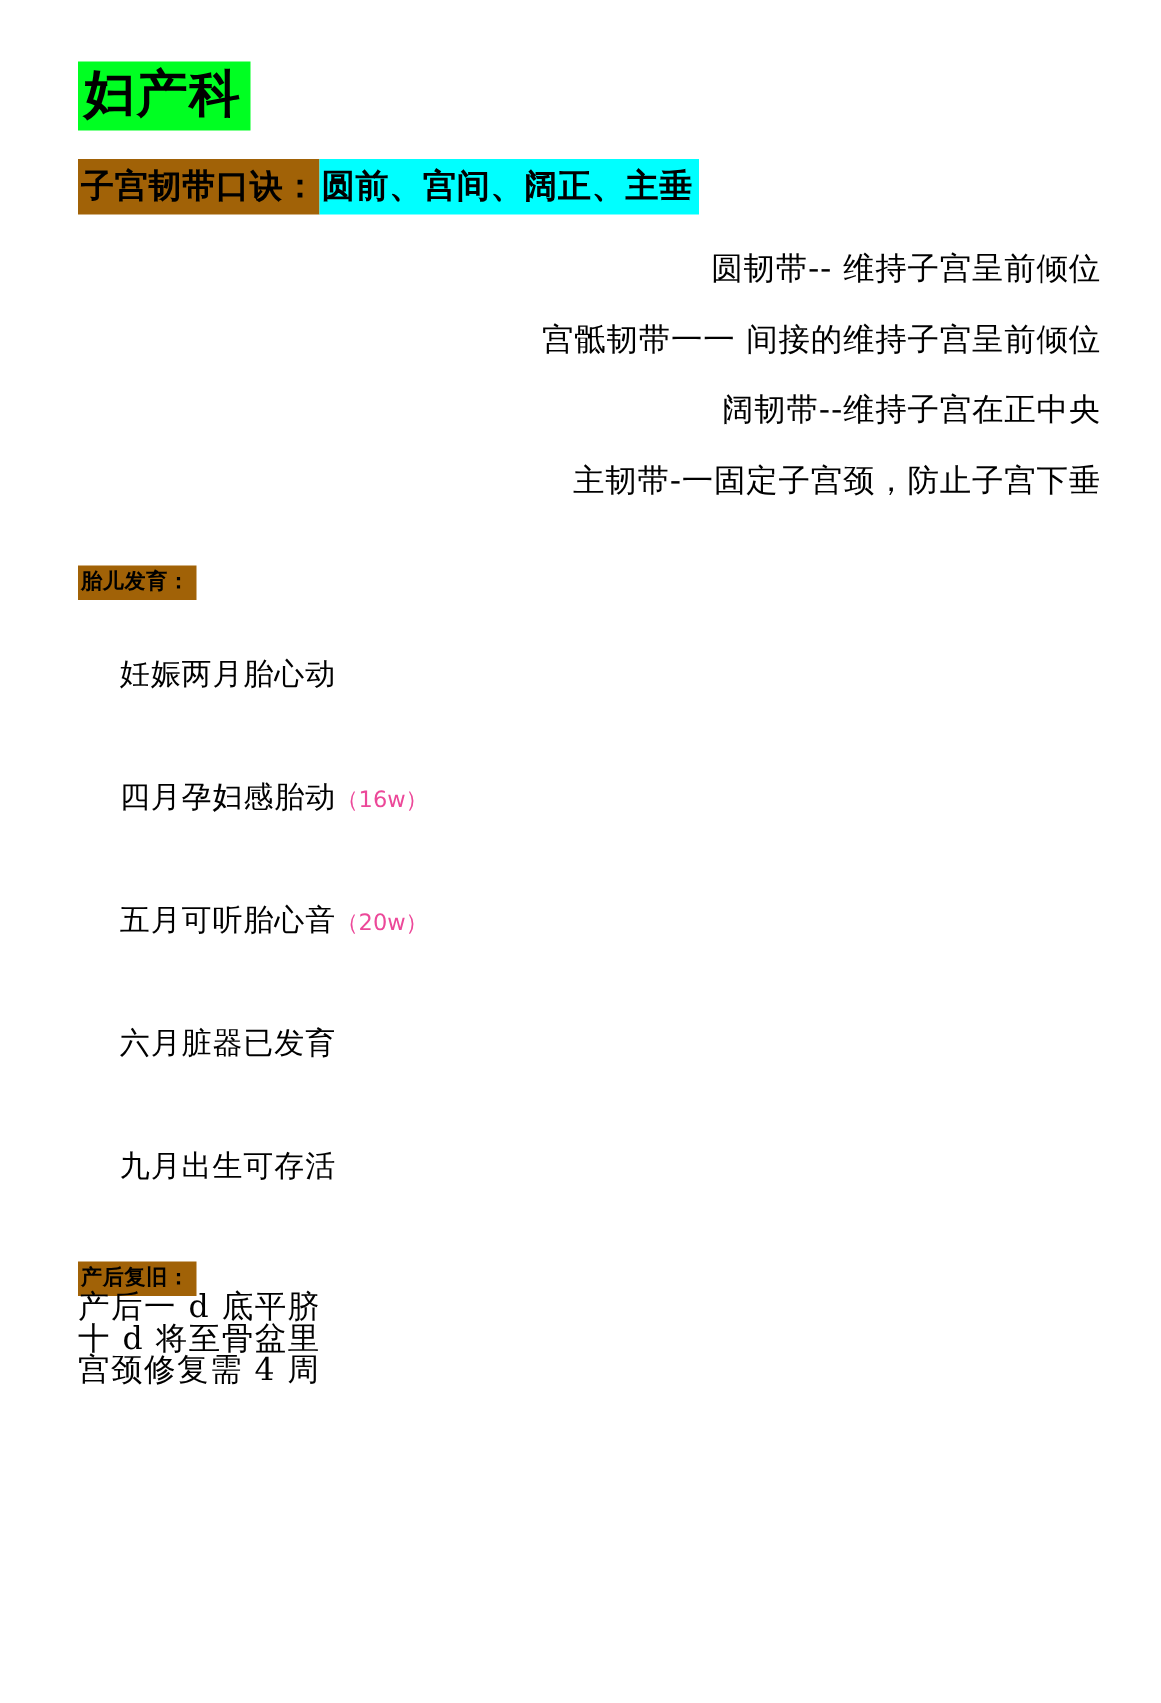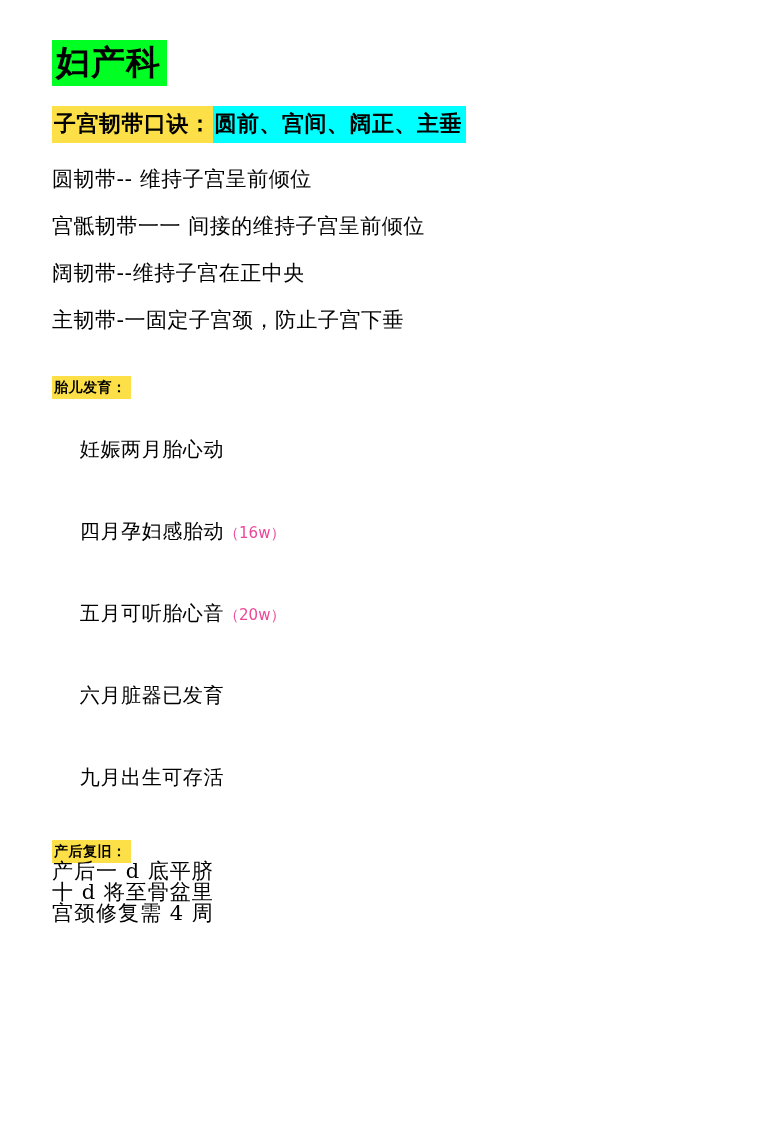--- a/index.html
+++ b/index.html
@@ -38,21 +38,21 @@
     letter-spacing: 1px;
     padding: 2px 6px 4px 4px;
     color: #000;
   }
   .mnemonic-row {
     margin-top: 20px;
     display: flex;
     align-items: baseline;
   }
   .hl-yellow {
-    background: #fde047;
+    background: #a16207;
     color: #000;
   }
   .hl-cyan {
     background: #00ffff;
     color: #000;
   }
   .mnemonic-label {
     font-size: 22px;
     font-weight: bold;
     padding: 3px 1px 4px 2px;
@@ -62,20 +62,21 @@
     font-size: 22px;
     font-weight: bold;
     padding: 3px 4px 4px 2px;
     letter-spacing: 0.5px;
   }
   .body-line {
     font-size: 21px;
     letter-spacing: 0.5px;
     margin-top: 26px;
     font-weight: 500;
+    text-align: right;
   }
   .section-head {
     margin-top: 46px;
   }
   .section-head .hl-yellow {
     font-size: 14px;
     font-weight: bold;
     padding: 3px 4px 4px 2px;
     letter-spacing: 0.5px;
   }

